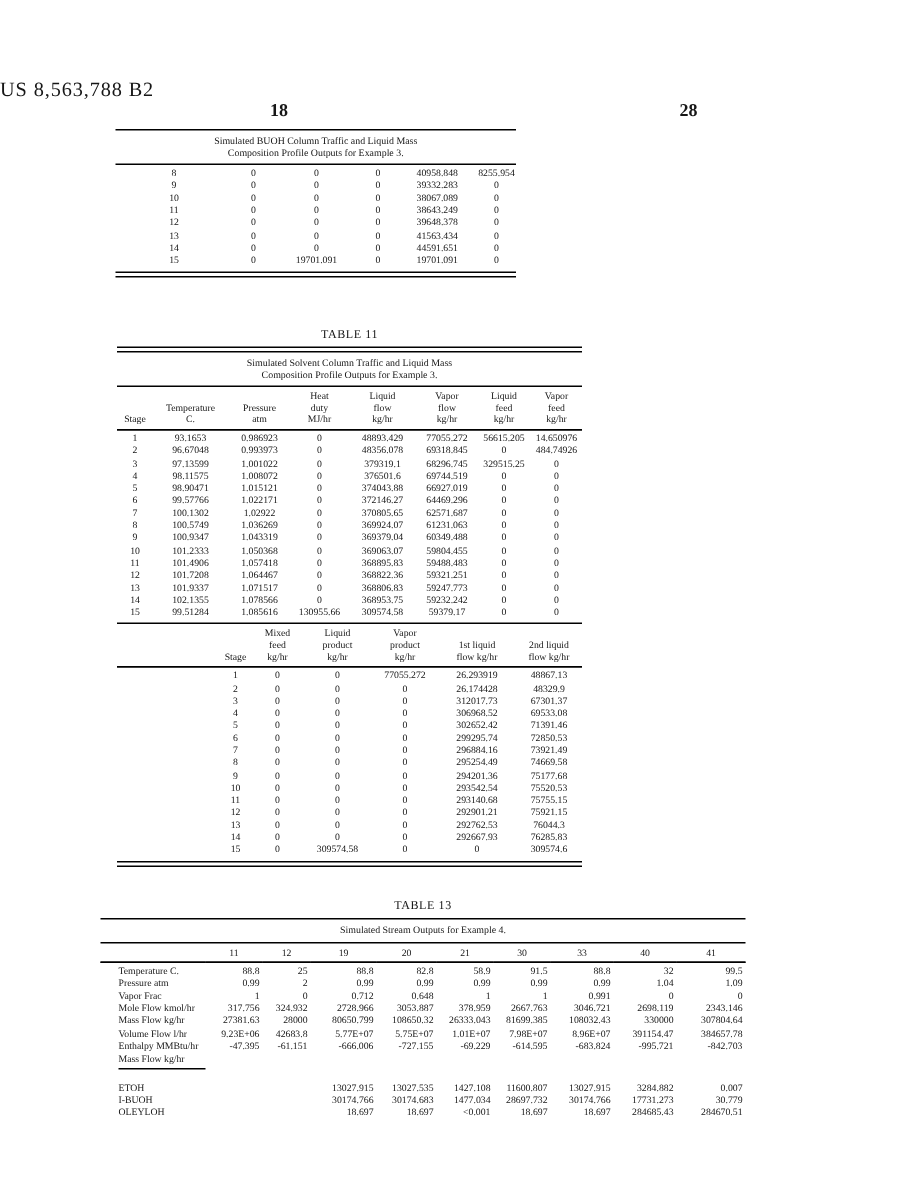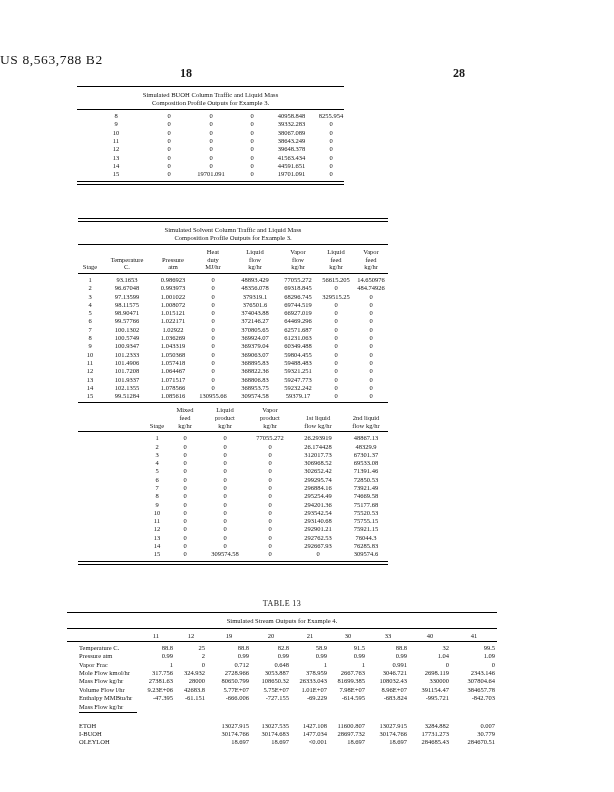--- a/index.html
+++ b/index.html
@@ -136,20 +136,21 @@
             <td>19701.091</td>
             <td>0</td>
           </tr>
         </tbody>
     </table>
     <div class="gap2"></div>
     <div class="rule-double"></div>
   </section>
 
   <section class="tblock" style="left:78px; top:218px; width:310px;">
+    <div class="tcaption">TABLE 11</div>
     <div class="rule-double"></div>
     <div class="tsubtitle">Simulated Solvent Column Traffic and Liquid Mass
 Composition Profile Outputs for Example 3.</div>
     <div class="rule"></div>
     <table class="t-center">
       <colgroup>
         <col style="width:24px">
           <col style="width:50px">
           <col style="width:42px">
           <col style="width:38px">

